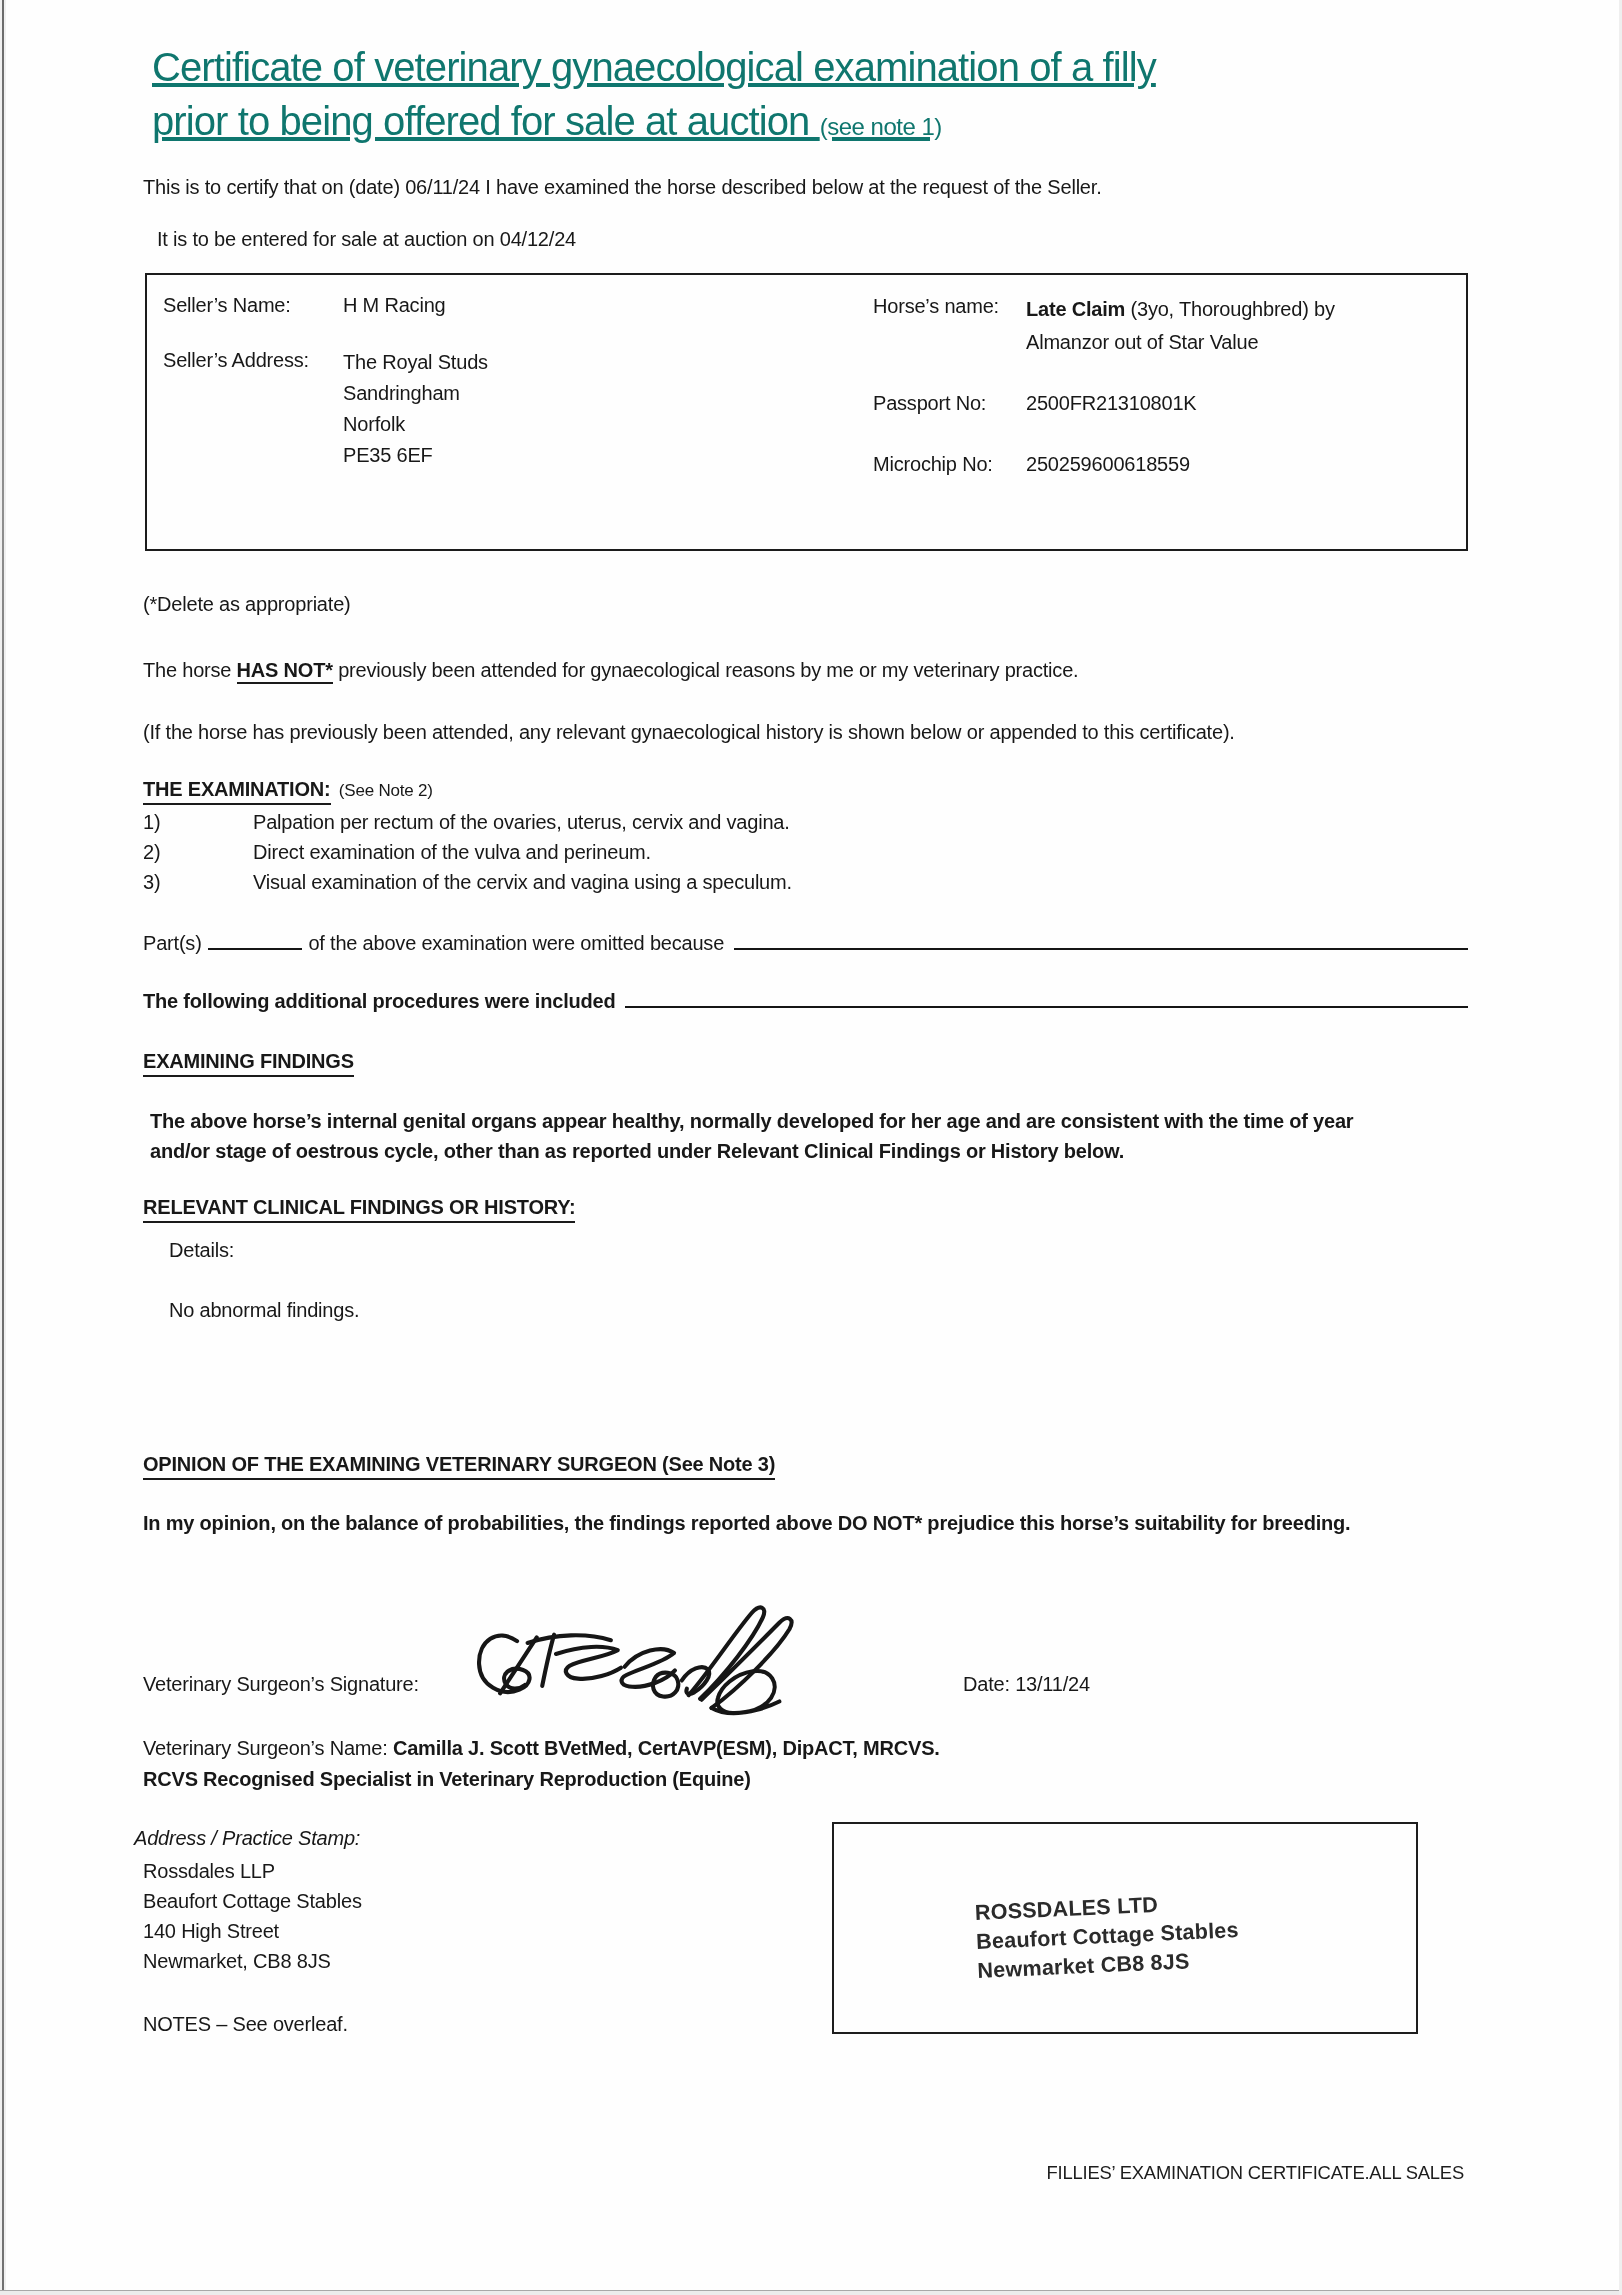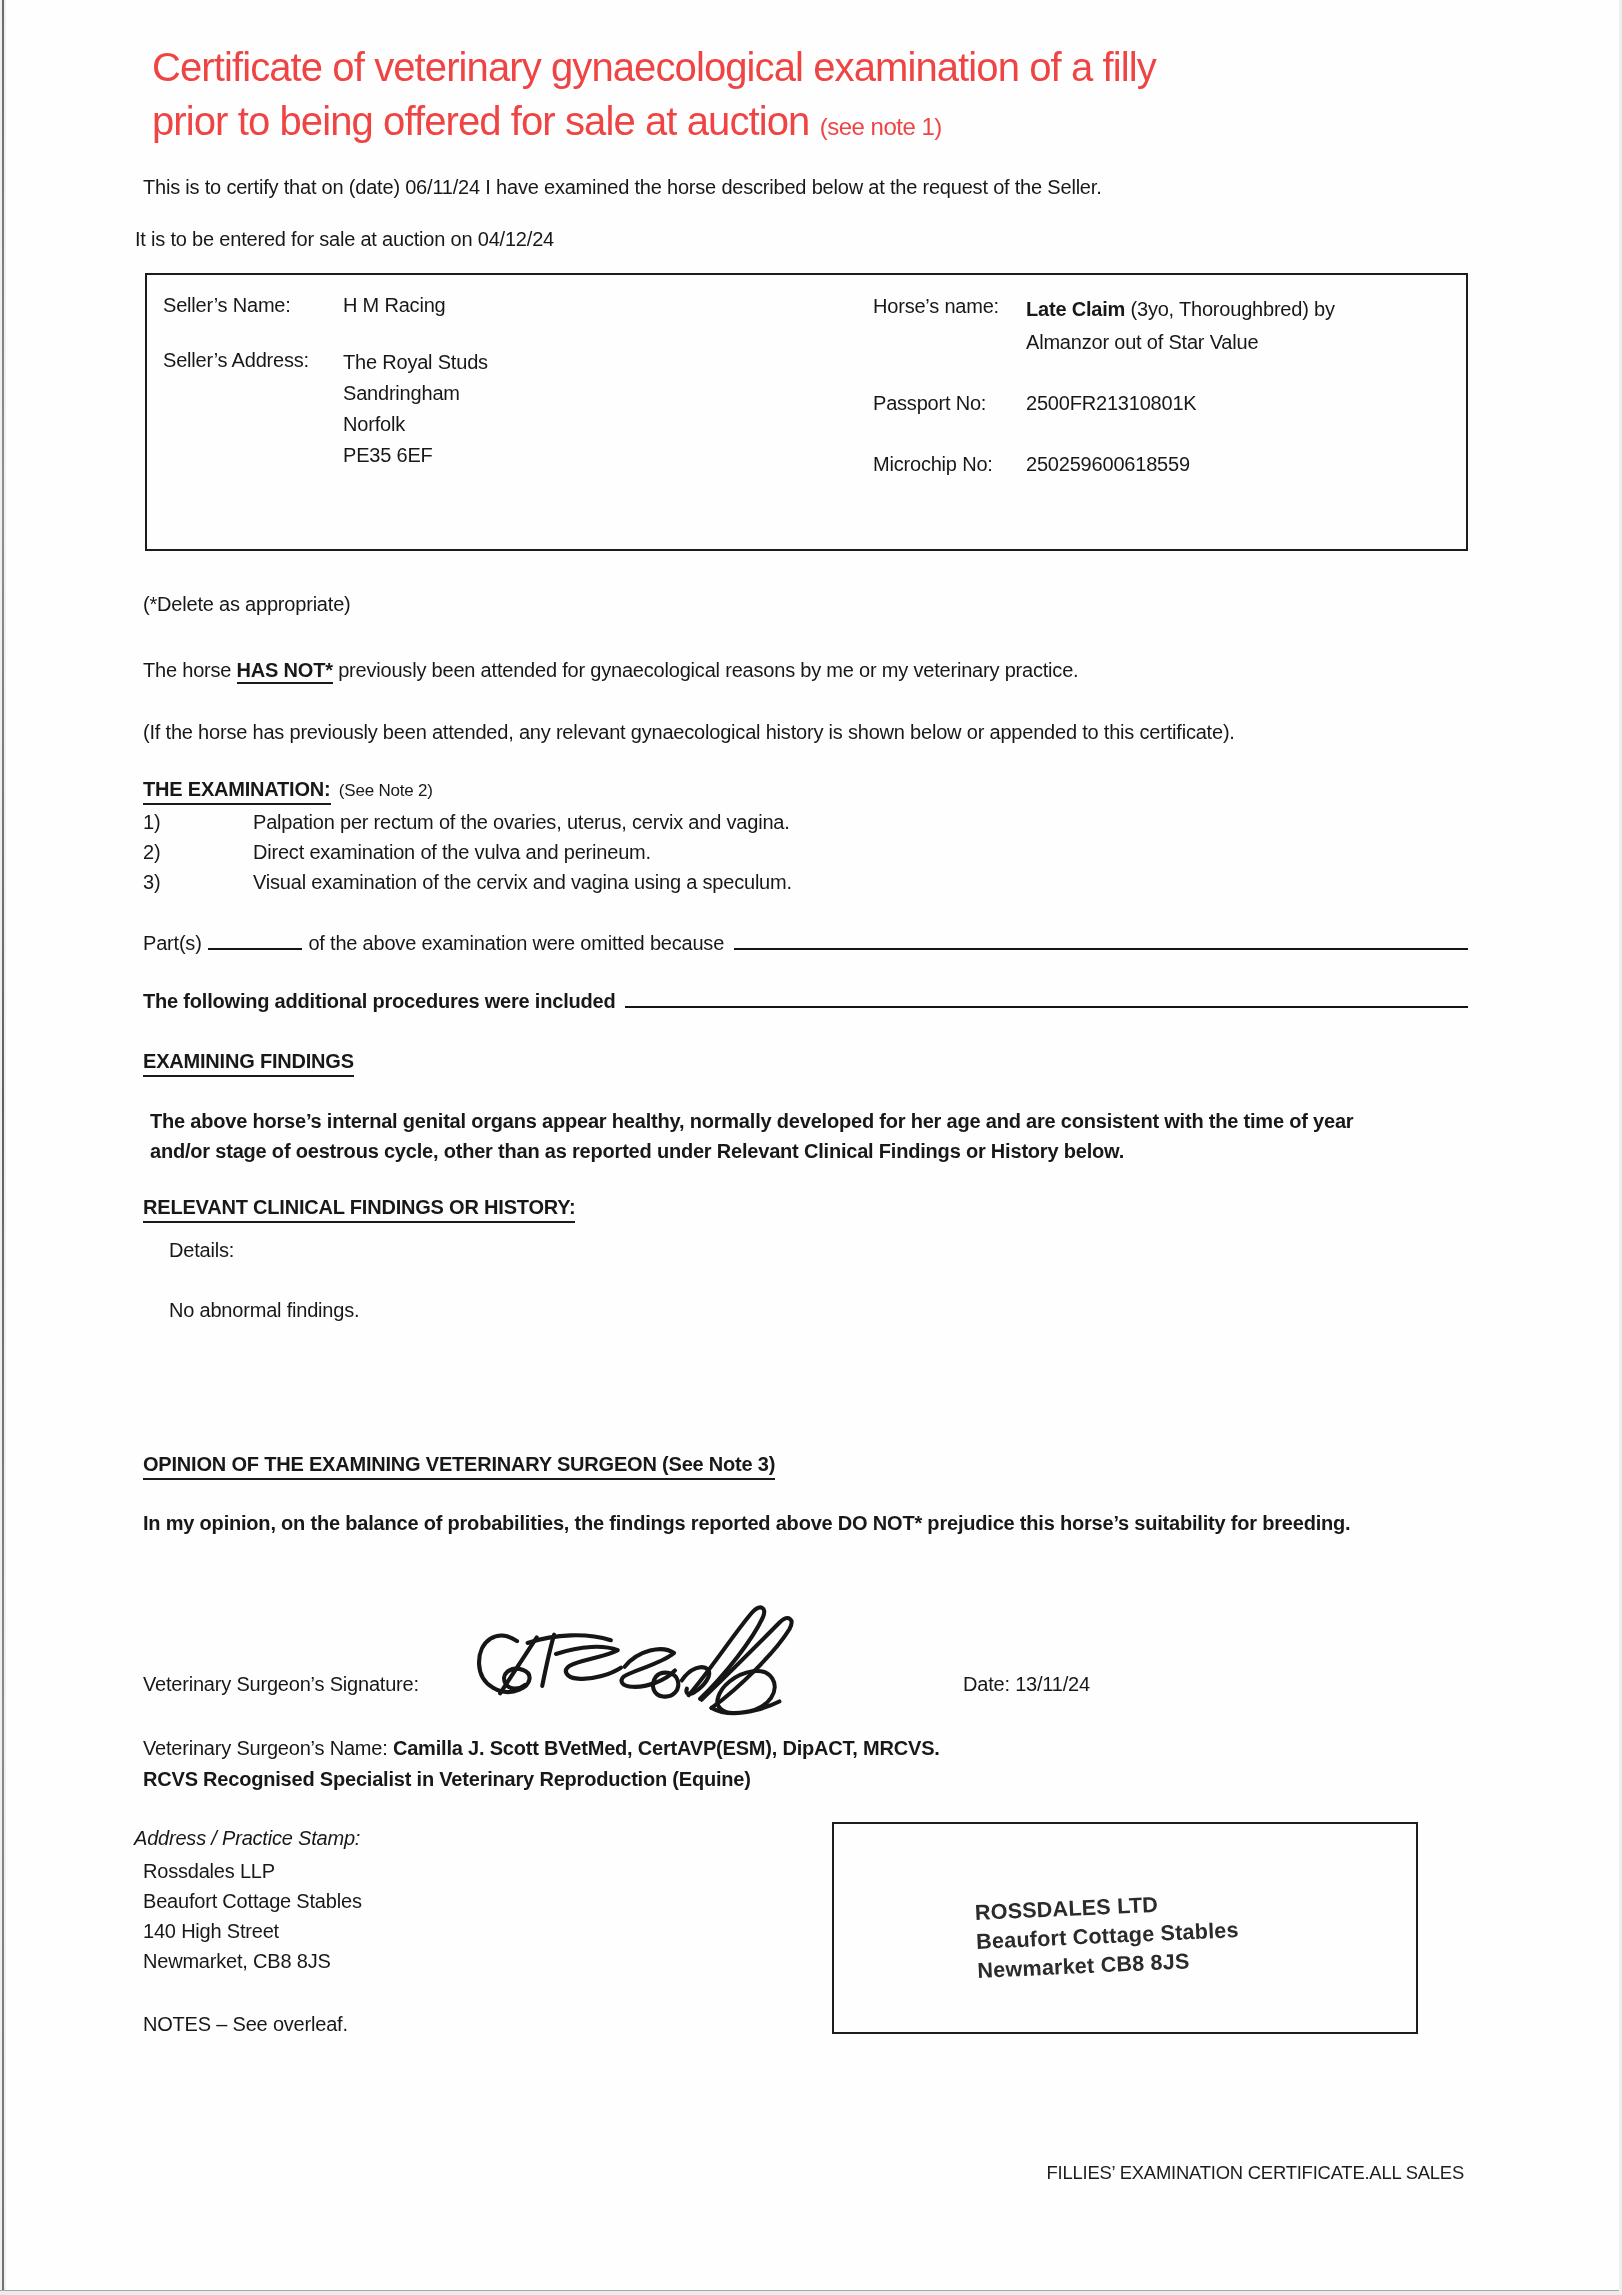--- a/index.html
+++ b/index.html
@@ -16,21 +16,21 @@
   .abs{position:absolute;}
   .nowrap{white-space:nowrap;}
   .bold{font-weight:bold;}
   
   .edge-left{left:0;top:0;width:6.4px;height:2295px;background:#f0f0f0;}
   .edge-left-line{left:2.3px;top:0;width:1.8px;height:2295px;
      background:linear-gradient(#6a6a6a,#8f8f8f 22%,#5f5f5f 48%,#8a8a8a 75%,#707070);}
   .edge-bottom{left:0;top:2290px;width:1622px;height:5.5px;background:#ececec;border-top:1.4px solid #a8a8a8;}
   .edge-right{left:1619px;top:0;width:3.7px;height:2295px;background:#efefef;}
 
-  .title{left:152px;top:40px;font-size:40px;line-height:54px;letter-spacing:-0.9px;color:#ef4444;}
+  .title{left:152px;top:40px;font-size:40px;line-height:54px;letter-spacing:-0.9px;color:#0f766e;text-decoration:underline;}
   .title-note{font-size:24px;letter-spacing:-0.5px;}
 
   .u-bold{font-weight:bold;border-bottom:2.3px solid #1a1a1a;padding-bottom:1.4px;}
   .heading{font-weight:bold;border-bottom:2.3px solid #1a1a1a;padding-bottom:2.8px;}
   .heading-note{font-size:17px;margin-left:8.3px;letter-spacing:-0.2px;}
 
   .details-box{left:145px;top:273px;width:1319px;height:274px;border:2.3px solid #1c1c1c;background:transparent;}
   .label-col{display:inline-block;width:180px;vertical-align:top;}
   .label-col-r{display:inline-block;width:153px;vertical-align:top;}
   .addr-lines{display:inline-block;vertical-align:top;line-height:31px;}
@@ -68,21 +68,21 @@
   <div class="abs edge-left-line"></div>
   <div class="abs edge-bottom"></div>
   <div class="abs edge-right"></div>
 
   <div class="abs title nowrap">
     <div>Certificate of veterinary gynaecological examination of a filly</div>
     <div><span>prior to being offered for sale at auction </span><span class="title-note">(see note 1)</span></div>
   </div>
 
   <div class="abs nowrap" style="left:143px;top:174px;">This is to certify that on (date) 06/11/24 I have examined the horse described below at the request of the Seller.</div>
-  <div class="abs nowrap" style="left:135px;top:226px;">It is to be entered for sale at auction on 04/12/24</div>
+  <div class="abs nowrap" style="left:157px;top:226px;">It is to be entered for sale at auction on 04/12/24</div>
 
   <div class="abs details-box">
     <div class="abs nowrap" style="left:16px;top:16.5px;">
       <span class="label-col">Seller’s Name:</span><span>H M Racing</span>
     </div>
     <div class="abs nowrap" style="left:16px;top:72px;">
       <span class="label-col">Seller’s Address:</span><span class="addr-lines">
         <div>The Royal Studs</div>
         <div>Sandringham</div>
         <div>Norfolk</div>

